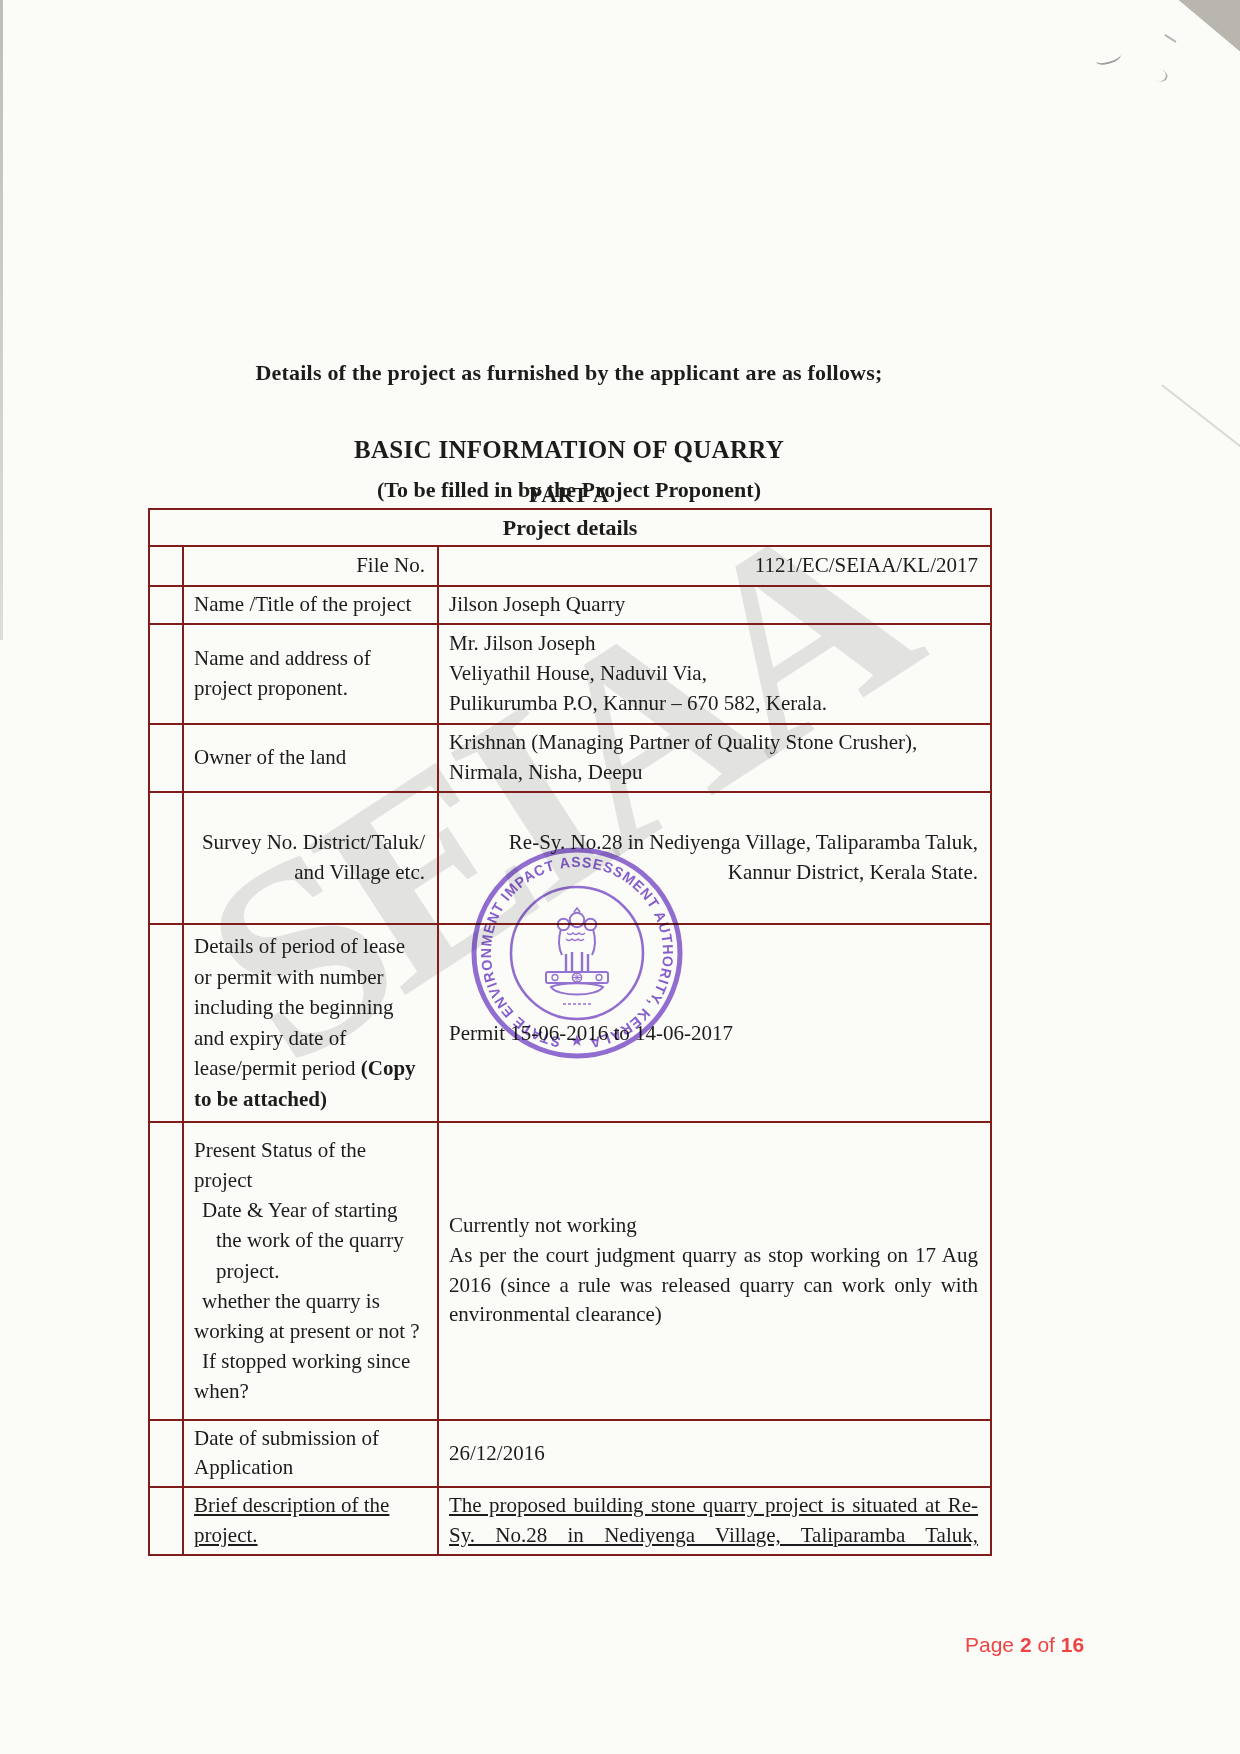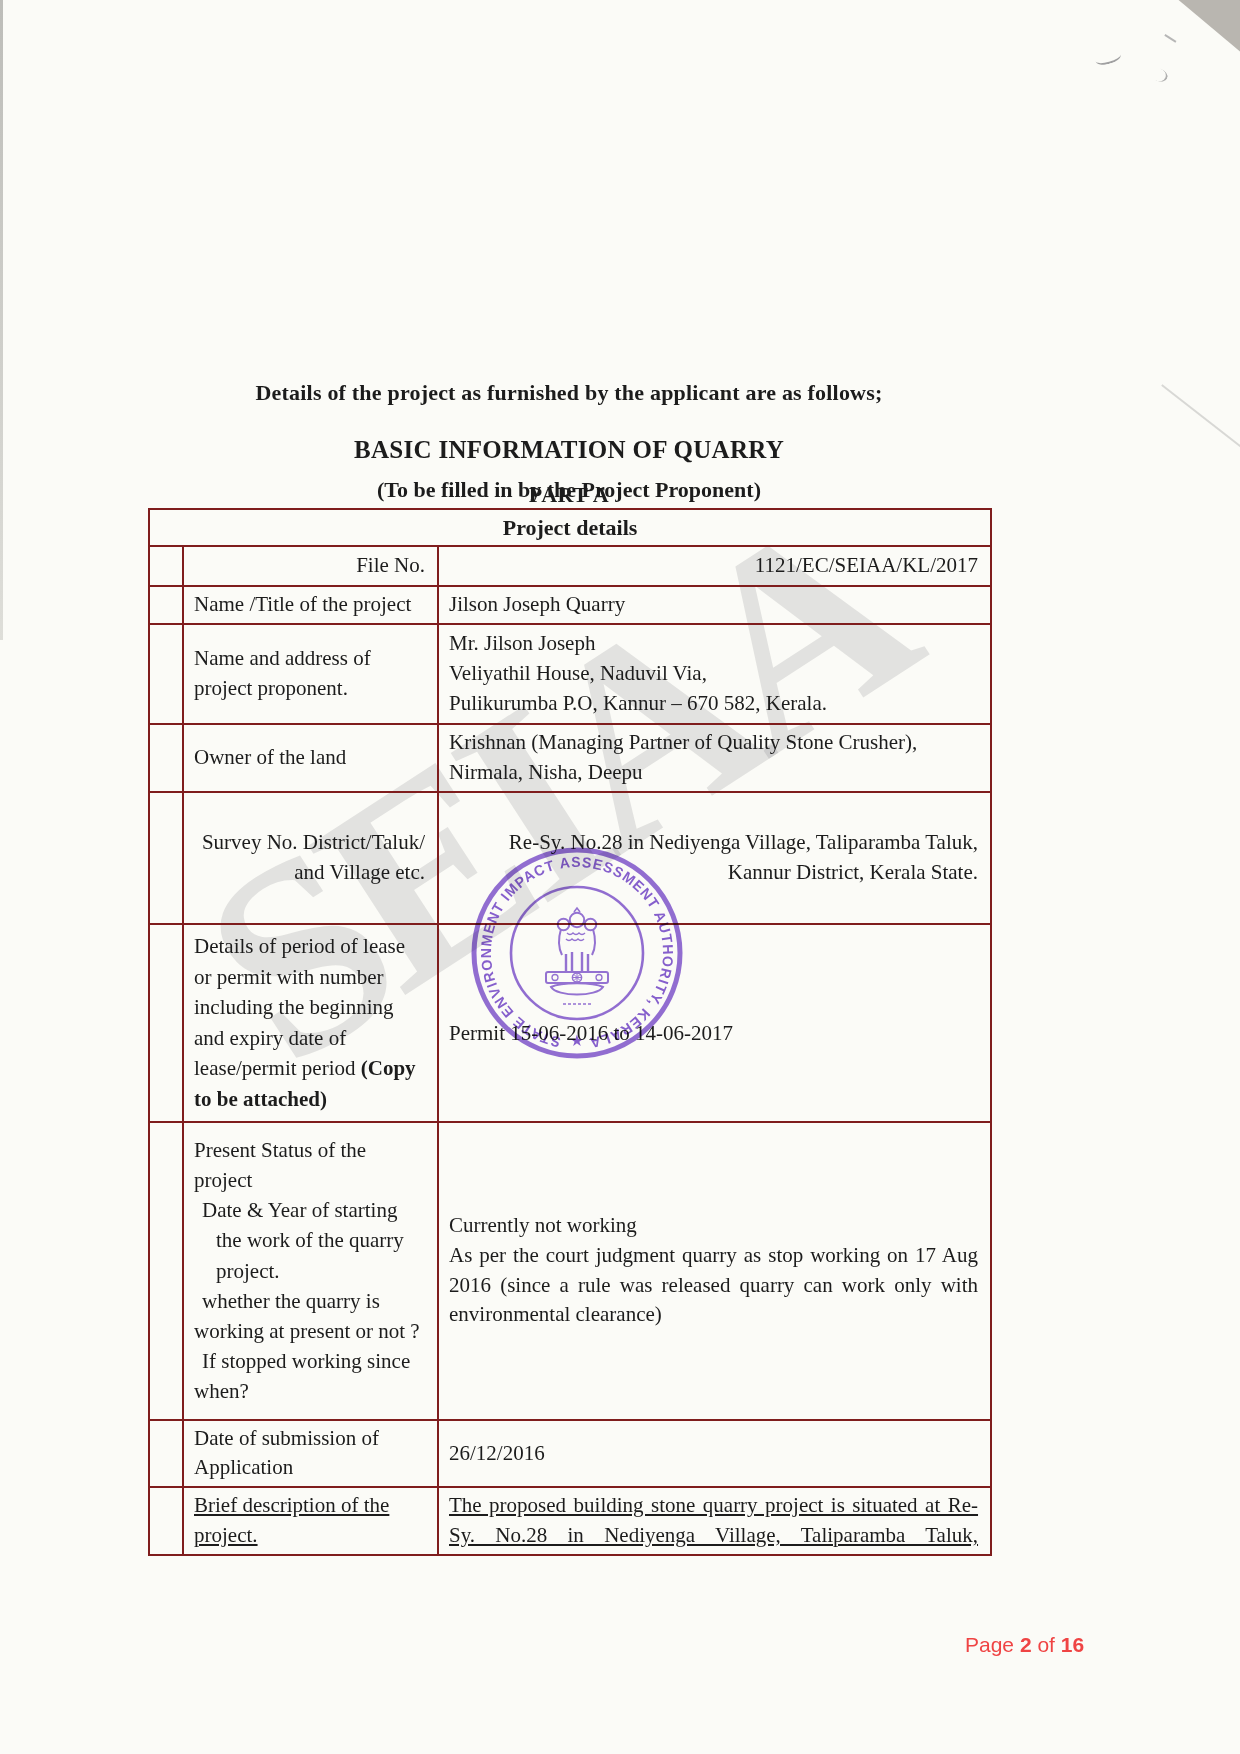--- a/index.html
+++ b/index.html
@@ -7,21 +7,21 @@
     position:relative;
     width:1240px;height:1754px;
     margin:0 auto;
     background:#fbfbf7;
     overflow:hidden;
     font-family:"Liberation Serif", serif;
     color:#1c1c1c;
   }
   
   .hblock{position:absolute;left:148px;width:842px;text-align:center;}
-  .intro{top:380px;font-size:22px;font-weight:bold;letter-spacing:.2px;}
+  .intro{top:360px;font-size:22px;font-weight:bold;letter-spacing:.2px;}
   .title{top:436px;font-size:25px;font-weight:bold;letter-spacing:.3px;}
   .subtitle{top:477px;font-size:22px;font-weight:bold;}
   .part{top:482px;font-size:22px;font-weight:bold;letter-spacing:.5px;}
 
   
   table.details{
     position:absolute;left:148px;top:508px;width:842px;
     border-collapse:collapse;table-layout:fixed;
     font-size:21px;line-height:1.42;
   }

